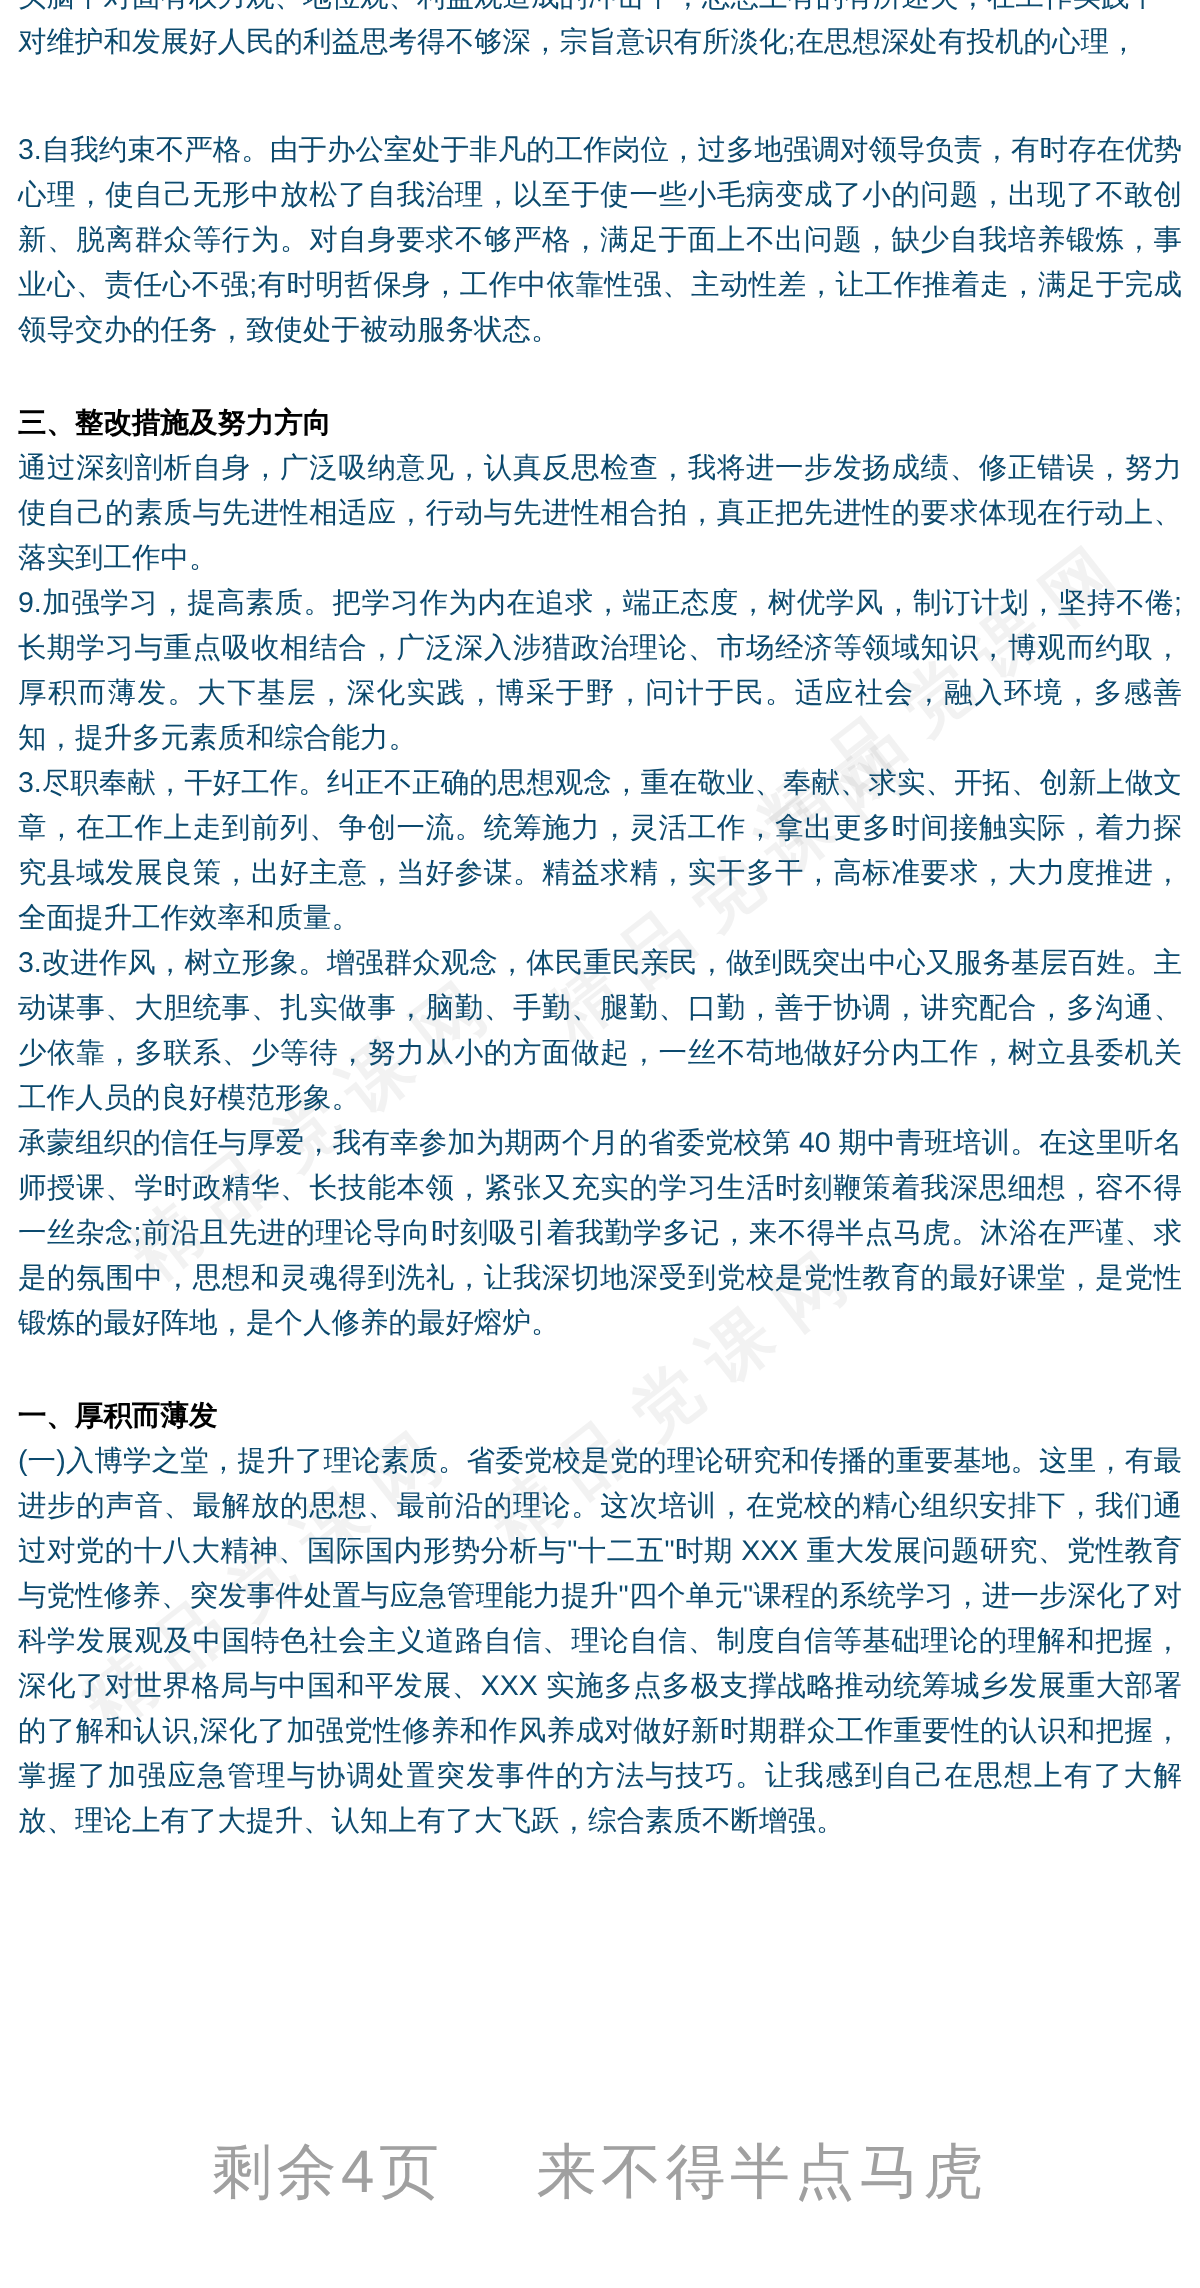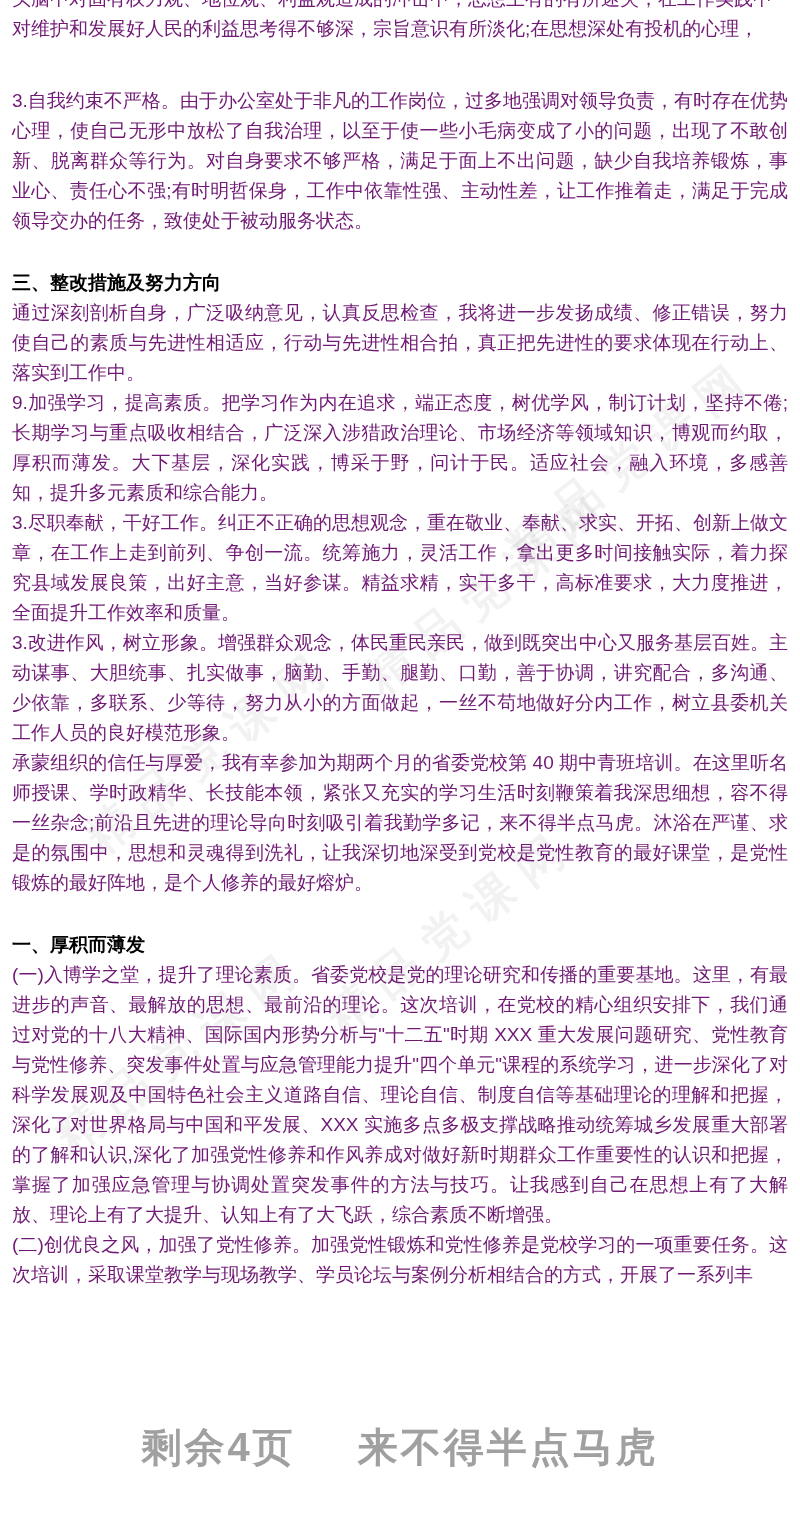--- a/index.html
+++ b/index.html
@@ -33,21 +33,21 @@
   .wm4 { left: 30px;  top: 1020px; }
   .wm5 { left: 480px; top: 430px; }
   .content {
     position: relative; z-index: 1;
     padding: 0 12px;
   }
   .content p {
     margin: 0; padding: 0;
     font-size: 19px;
     line-height: 30px;
-    color: #701a75;
+    color: #0c4a6e;
     text-align: justify;
     word-break: break-all;
   }
   .content p.h {
     font-weight: bold;
     color: #000000;
     text-align: left;
     margin-top: 32px;
   }
   .clip-top {
@@ -61,21 +61,21 @@
   .footer {
     position: absolute;
     left: 0; top: 1420px;
     width: 100%;
     z-index: 2;
     display: flex;
     justify-content: center;
     align-items: center;
     gap: 62px;
     font-size: 40px;
-    font-weight: bold;
+    font-weight: normal;
     color: #a0a0a0;
     letter-spacing: 3px;
     background: #ffffff;
   }
 </style>
 </head>
 <body>
 
 <div class="page">
 
@@ -103,21 +103,20 @@
 
     <p>通过深刻剖析自身，广泛吸纳意见，认真反思检查，我将进一步发扬成绩、修正错误，努力使自己的素质与先进性相适应，行动与先进性相合拍，真正把先进性的要求体现在行动上、落实到工作中。</p>
     <p>9.加强学习，提高素质。把学习作为内在追求，端正态度，树优学风，制订计划，坚持不倦;长期学习与重点吸收相结合，广泛深入涉猎政治理论、市场经济等领域知识，博观而约取，厚积而薄发。大下基层，深化实践，博采于野，问计于民。适应社会，融入环境，多感善知，提升多元素质和综合能力。</p>
     <p>3.尽职奉献，干好工作。纠正不正确的思想观念，重在敬业、奉献、求实、开拓、创新上做文章，在工作上走到前列、争创一流。统筹施力，灵活工作，拿出更多时间接触实际，着力探究县域发展良策，出好主意，当好参谋。精益求精，实干多干，高标准要求，大力度推进，全面提升工作效率和质量。</p>
     <p>3.改进作风，树立形象。增强群众观念，体民重民亲民，做到既突出中心又服务基层百姓。主动谋事、大胆统事、扎实做事，脑勤、手勤、腿勤、口勤，善于协调，讲究配合，多沟通、少依靠，多联系、少等待，努力从小的方面做起，一丝不苟地做好分内工作，树立县委机关工作人员的良好模范形象。</p>
     <p>承蒙组织的信任与厚爱，我有幸参加为期两个月的省委党校第 40 期中青班培训。在这里听名师授课、学时政精华、长技能本领，紧张又充实的学习生活时刻鞭策着我深思细想，容不得一丝杂念;前沿且先进的理论导向时刻吸引着我勤学多记，来不得半点马虎。沐浴在严谨、求是的氛围中，思想和灵魂得到洗礼，让我深切地深受到党校是党性教育的最好课堂，是党性锻炼的最好阵地，是个人修养的最好熔炉。</p>
 
     <p class="h">一、厚积而薄发</p>
 
     <p>(一)入博学之堂，提升了理论素质。省委党校是党的理论研究和传播的重要基地。这里，有最进步的声音、最解放的思想、最前沿的理论。这次培训，在党校的精心组织安排下，我们通过对党的十八大精神、国际国内形势分析与"十二五"时期 XXX 重大发展问题研究、党性教育与党性修养、突发事件处置与应急管理能力提升"四个单元"课程的系统学习，进一步深化了对科学发展观及中国特色社会主义道路自信、理论自信、制度自信等基础理论的理解和把握，深化了对世界格局与中国和平发展、XXX 实施多点多极支撑战略推动统筹城乡发展重大部署的了解和认识,深化了加强党性修养和作风养成对做好新时期群众工作重要性的认识和把握，掌握了加强应急管理与协调处置突发事件的方法与技巧。让我感到自己在思想上有了大解放、理论上有了大提升、认知上有了大飞跃，综合素质不断增强。</p>
-    <p>(二)创优良之风，加强了党性修养。加强党性锻炼和党性修养是党校学习的一项重要任务。这次培训，采取课堂教学与现场教学、学员论坛与案例分析相结合的方式，开展了一系列丰</p>
 
   </div>
 
   <div class="footer">
     <span>剩余4页</span>
     <span>来不得半点马虎</span>
   </div>
 
 </div>
 

